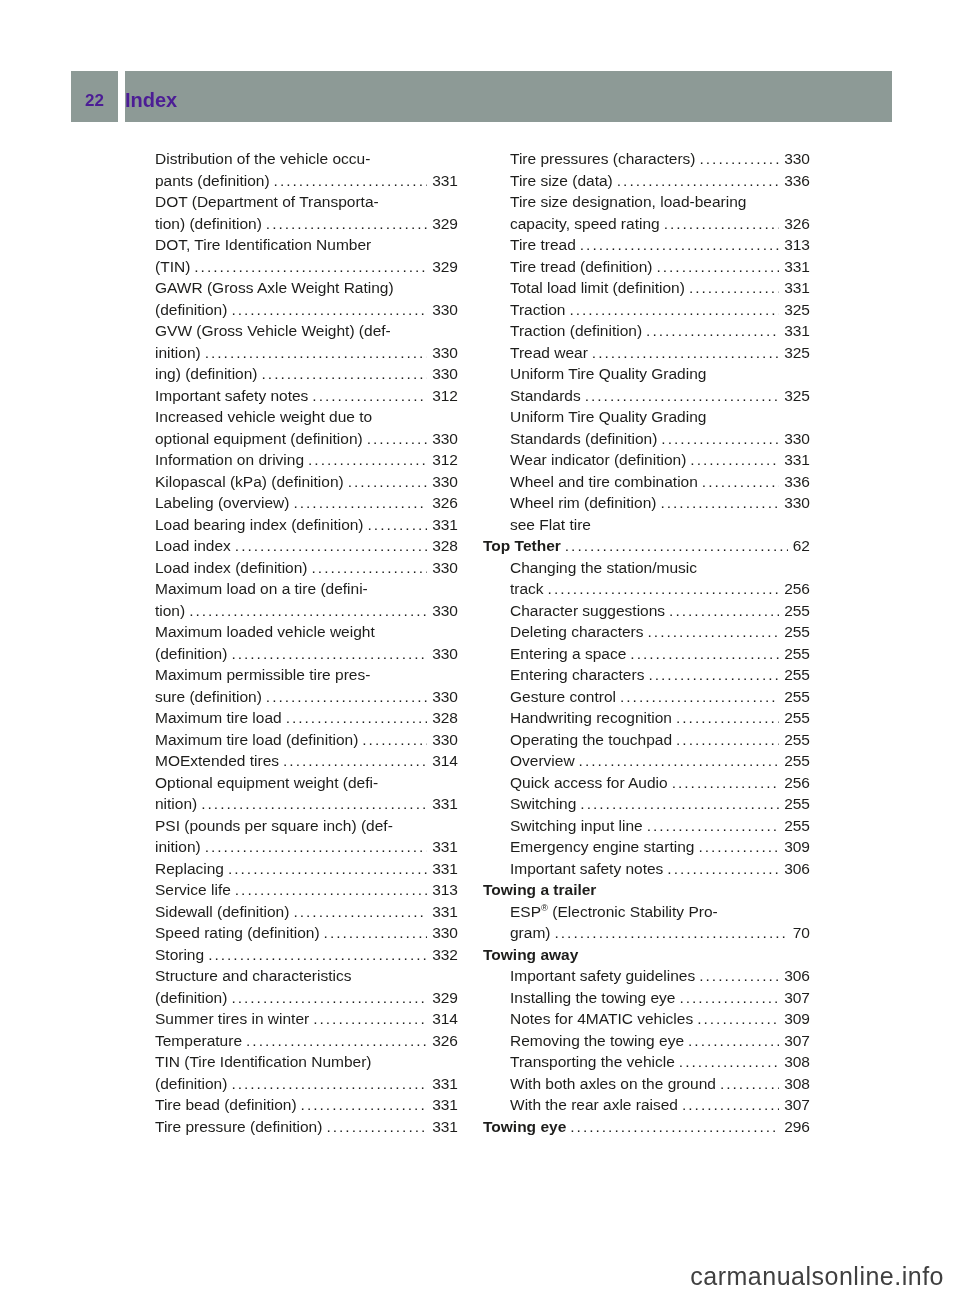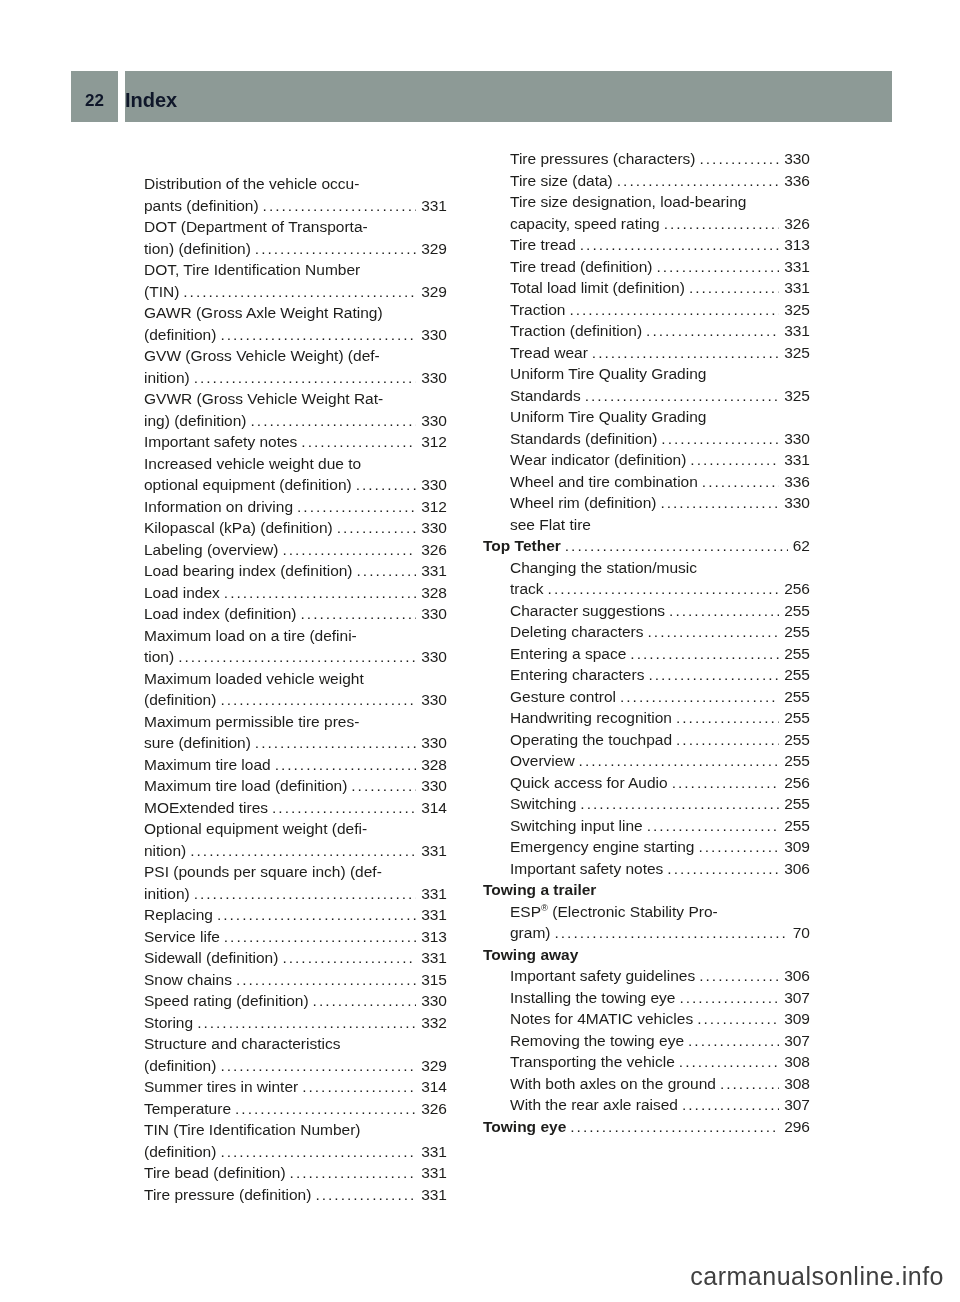--- a/index.html
+++ b/index.html
@@ -8,32 +8,32 @@
     background: #ffffff;
     position: relative;
     overflow: hidden;
     font-family: "Liberation Sans", sans-serif;
     color: #1d1d1b;
   }
 
   
   .header { position: absolute; top: 71px; left: 71px; height: 51px; display: flex; }
   .hbox {
-    background: #8d9a96; color: #0f172a; font-weight: 700;
+    background: #8d9a96; color: #4c1d95; font-weight: 700;
     display: flex; align-items: center; box-sizing: border-box;
   }
   .header-pagenum {
     width: 47px; justify-content: center; font-size: 17px; padding-top: 9px;
     margin-right: 7px;
   }
   .header-title { width: 767px; font-size: 20px; padding-top: 7px; }
 
   
   .index-col { position: absolute; top: 148px; font-size: 15.5px; line-height: 21.5px; }
-  #col-left  { left: 117px; width: 330px; margin-top: 25px; }
+  #col-left  { left: 128px; width: 330px; }
   #col-right { left: 483px; width: 327px; }
 
   .entry.sub { padding-left: 27px; }
   .entry.main .txt { font-weight: 700; }
 
   .line { display: flex; align-items: baseline; white-space: nowrap; }
   .txt { flex: 0 0 auto; }
   .leader {
     flex: 1 1 auto; overflow: hidden;
     margin-left: 4px; margin-right: 5px; min-width: 8px;
@@ -111,23 +111,20 @@
         <span class="txt">GVW (Gross Vehicle Weight) (def-</span>
       </div>
       <div class="line">
         <span class="txt">inition)</span>
         <span class="leader"></span>
         <span class="page">330</span>
       </div>
     </div>
     <div class="entry sub">
       <div class="line">
-        <span class="txt">GVWR (Gross Vehicle Weight Rat-</span>
-      </div>
-      <div class="line">
         <span class="txt">ing) (definition)</span>
         <span class="leader"></span>
         <span class="page">330</span>
       </div>
     </div>
     <div class="entry sub">
       <div class="line">
         <span class="txt">Important safety notes</span>
         <span class="leader"></span>
         <span class="page">312</span>
@@ -268,27 +265,20 @@
         <span class="txt">Service life</span>
         <span class="leader"></span>
         <span class="page">313</span>
       </div>
     </div>
     <div class="entry sub">
       <div class="line">
         <span class="txt">Sidewall (definition)</span>
         <span class="leader"></span>
         <span class="page">331</span>
-      </div>
-    </div>
-    <div class="entry sub">
-      <div class="line">
-        <span class="txt">Snow chains</span>
-        <span class="leader"></span>
-        <span class="page">315</span>
       </div>
     </div>
     <div class="entry sub">
       <div class="line">
         <span class="txt">Speed rating (definition)</span>
         <span class="leader"></span>
         <span class="page">330</span>
       </div>
     </div>
     <div class="entry sub">

